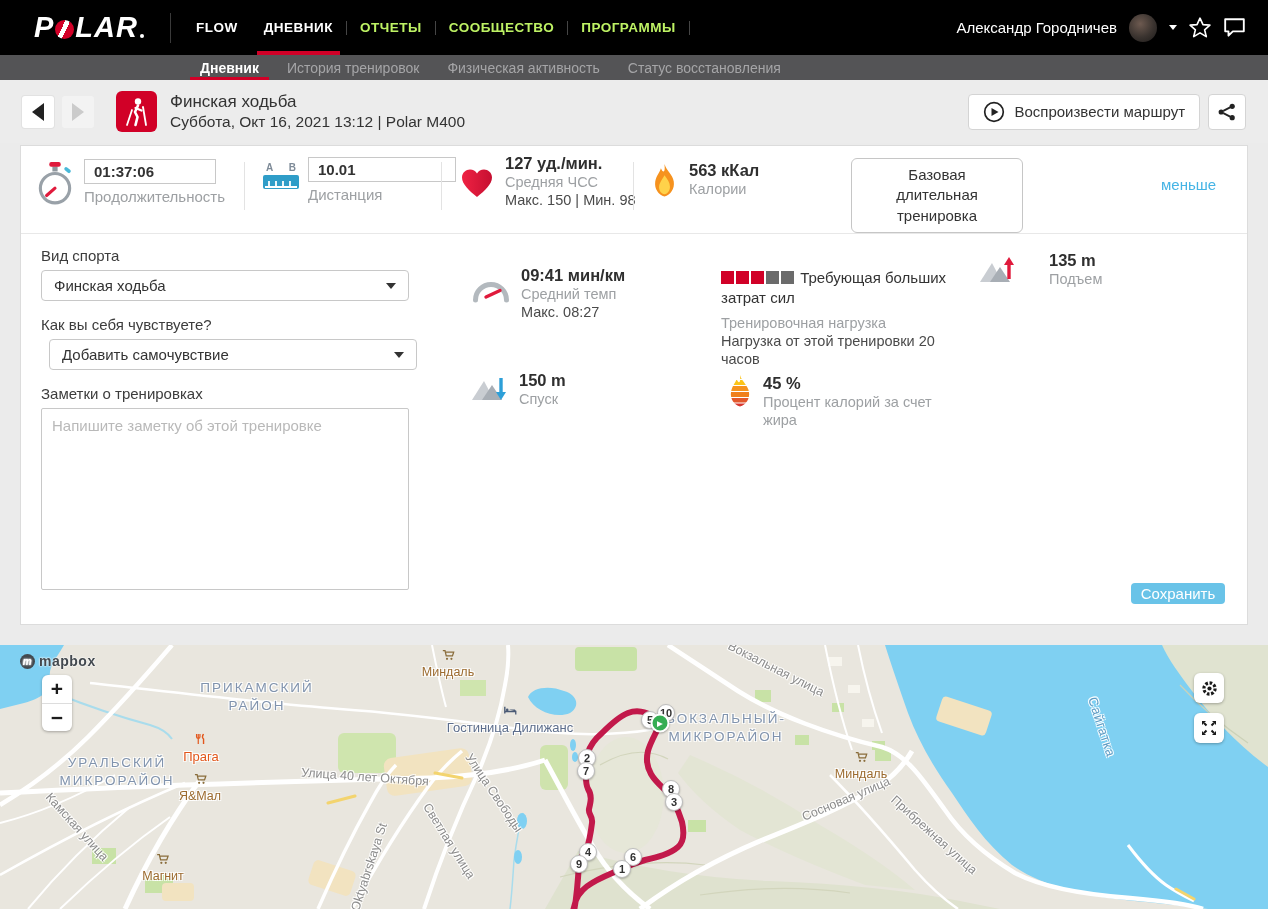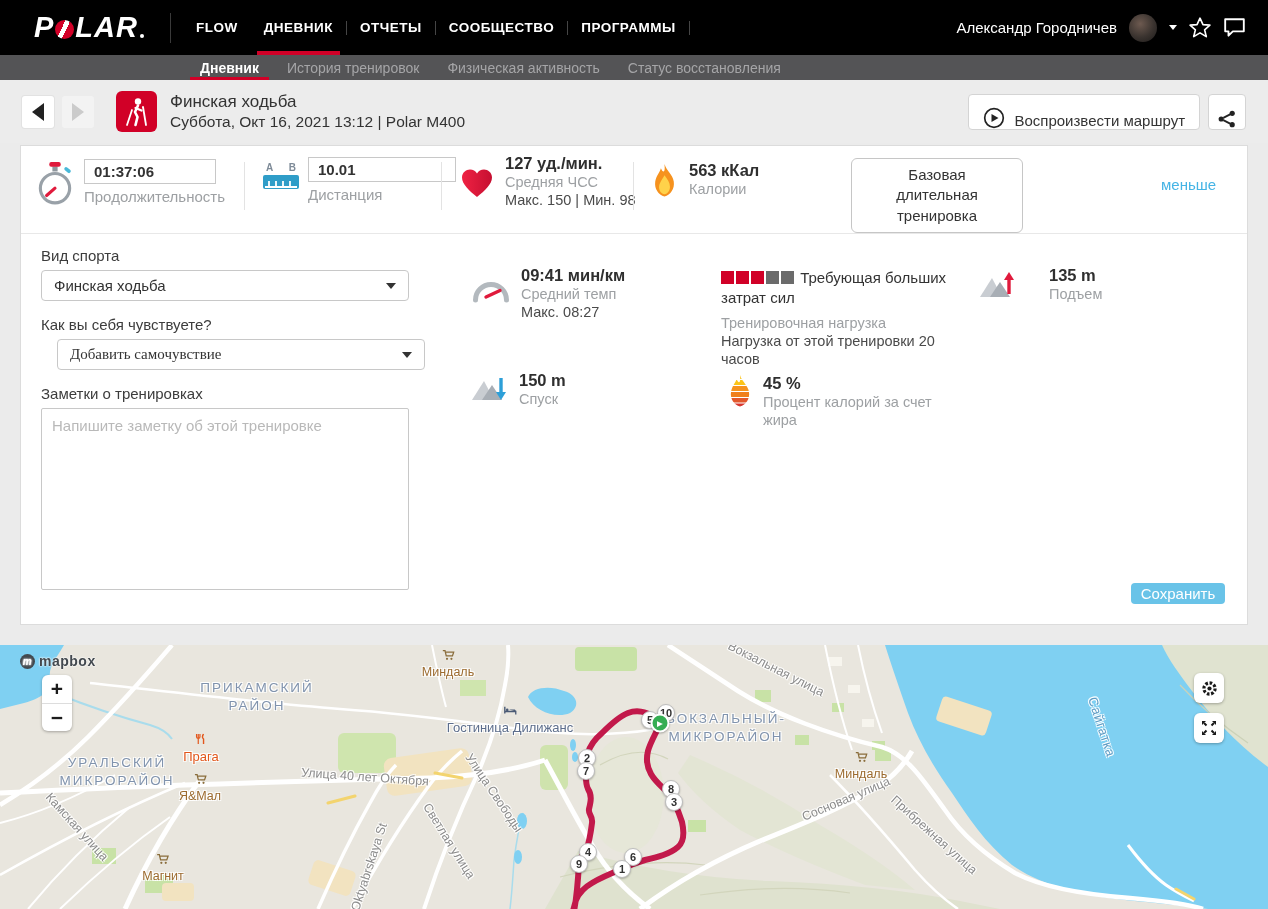--- a/index.html
+++ b/index.html
@@ -6,21 +6,21 @@
   html,body { width:1268px; height:909px; overflow:hidden; }
   body { font-family:"Liberation Sans", sans-serif; background:#ebebeb; position:relative; }
 
   
   .topnav { position:absolute; left:0; top:0; width:1268px; height:55px; background:#000; display:flex; align-items:center; padding:0 22px 0 34px; }
   .logo { display:flex; align-items:baseline; font-style:italic; font-weight:bold; color:#fff; font-size:29px; letter-spacing:1px; margin-right:14px; }
   .logo-o { width:19px; height:19px; border-radius:50%; background:#d10027; position:relative; top:2px; margin:0 1px; display:inline-block;
             background-image:linear-gradient(115deg, transparent 38%, #fff 38%, #fff 56%, transparent 56%); }
   .logo-dot { width:4px; height:4px; background:#fff; border-radius:50%; margin-left:2px; position:relative; top:1px; }
   .topnav-sep-tall { width:1px; height:30px; background:#3a3a3a; margin:0 12px; }
-  .topnav-item { height:55px; display:flex; align-items:center; padding:0 13px; font-size:13.5px; font-weight:bold; color:#ffffff; letter-spacing:.5px; position:relative; cursor:pointer; }
+  .topnav-item { height:55px; display:flex; align-items:center; padding:0 13px; font-size:13.5px; font-weight:bold; color:#bef264; letter-spacing:.5px; position:relative; cursor:pointer; }
   .topnav-item.white { color:#fff; }
   .topnav-item.active { color:#fff; }
   .topnav-item.active::after { content:""; position:absolute; left:6px; right:6px; bottom:0; height:4px; background:#d10027; }
   .topnav-sep { width:1px; height:14px; background:#454545; }
   .topnav-right { margin-left:auto; display:flex; align-items:center; gap:12px; }
   .user-name { color:#fff; font-size:15px; }
   .avatar { width:28px; height:28px; border-radius:50%; background:radial-gradient(circle at 40% 35%, #6d5a50 0%, #3a332f 55%, #1c1a19 100%); }
   .caret-down { width:0; height:0; border-left:4.5px solid transparent; border-right:4.5px solid transparent; border-top:5.5px solid #fff; }
   .icon-btn { display:flex; align-items:center; justify-content:center; cursor:pointer; }
 
@@ -35,21 +35,21 @@
   .nav-arrow { width:32px; height:32px; display:flex; align-items:center; justify-content:center; border-radius:3px; cursor:pointer; }
   .nav-arrow.back { background:#fff; box-shadow:0 0 0 1px #e2e2e2; }
   .nav-arrow.fwd { background:#f3f3f3; margin-left:8px; }
   .tri-left { width:0; height:0; border-top:9px solid transparent; border-bottom:9px solid transparent; border-right:12px solid #222; }
   .tri-right { width:0; height:0; border-top:9px solid transparent; border-bottom:9px solid transparent; border-left:12px solid #cbcbcb; }
   .sport-badge { width:41px; height:41px; background:#d10027; border-radius:6px; margin-left:22px; display:flex; align-items:center; justify-content:center; }
   .head-titles { margin-left:13px; }
   .head-title { font-size:17px; color:#333; line-height:1.25; }
   .head-sub { font-size:15.5px; color:#333; line-height:1.3; }
   .head-right { margin-left:auto; display:flex; gap:8px; }
-  .btn-white { background:#fff; border:1px solid #d4d4d4; border-radius:4px; height:36px; display:flex; align-items:flex-end; gap:9px; padding:0 14px; font-size:15px; color:#333; cursor:pointer; }
+  .btn-white { background:#fff; border:1px solid #d4d4d4; border-radius:4px; height:36px; display:flex; align-items:center; gap:9px; padding:0 14px; font-size:15px; color:#333; cursor:pointer; }
   .btn-square { width:38px; justify-content:center; padding:0; }
 
   
   .card { position:absolute; left:20px; top:145px; width:1228px; height:480px; background:#fff; border:1px solid #dcdcdc; }
   .statsrow { position:absolute; left:0; top:0; width:100%; height:88px; border-bottom:1px solid #e8e8e8; }
   .vdiv { position:absolute; top:16px; height:48px; width:1px; background:#e3e3e3; }
   .sgroup { position:absolute; display:flex;justify-content:center; }
   .sval-input { width:132px; height:25px; border:1px solid #c8c8c8; font-family:"Liberation Sans",sans-serif; font-weight:bold; font-size:15px; color:#333; padding:0 9px; }
   .slabel { font-size:15px; color:#9da0a3; margin-top:4px; }
   .sbold { font-size:16.5px; font-weight:bold; color:#2f2f2f; line-height:1.15; }
@@ -247,21 +247,21 @@
     <div class="benefit-btn">Базовая длительная тренировка</div>
     <div class="less-link">меньше</div>
   </div>
 
   <label class="flabel" style="left:20px; top:101px;">Вид спорта</label>
   <div class="fselect" style="left:20px; top:124px;">
     <span>Финская ходьба</span>
       <span class="caret"></span>
   </div>
   <label class="flabel" style="left:20px; top:170px;">Как вы себя чувствуете?</label>
-  <div class="fselect" style="left:36px; top:193px;font-family:Liberation Serif, serif;">
+  <div class="fselect" style="left:28px; top:193px;">
     <span>Добавить самочувствие</span>
       <span class="caret"></span>
   </div>
   <label class="flabel" style="left:20px; top:239px;">Заметки о тренировках</label>
   <textarea class="notes-area" placeholder="Напишите заметку об этой тренировке" style=""></textarea>
   <button class="save-btn">Сохранить</button>
 
   <div class="metric" style="left:450px; top:120px;">
     <svg width="40" height="27" viewBox="0 0 40 27" style="margin-top:10px;">
       <path d="M4.5 24 A15.5 15.5 0 0 1 35.5 24" fill="none" stroke="#b3b9be" stroke-width="5" stroke-linecap="round"></path>
@@ -276,21 +276,21 @@
 
   <div class="loadblock" style="left:700px; top:122px;">
     <div class="loadtext">
       <span id="load-squares"><span class="loadsq" style="background: rgb(209, 0, 39);"></span><span class="loadsq" style="background: rgb(209, 0, 39);"></span><span class="loadsq" style="background: rgb(209, 0, 39);"></span><span class="loadsq" style="background: rgb(107, 107, 107);"></span><span class="loadsq" style="background: rgb(107, 107, 107);"></span></span>
       <span>Требующая больших затрат сил</span>
     </div>
     <div class="sgray" style="margin-top:5px;">Тренировочная нагрузка</div>
     <div class="sdark">Нагрузка от этой тренировки 20 часов</div>
   </div>
 
-  <div class="metric" style="left:958px; top:120px;gap:32px;">
+  <div class="metric" style="left:958px; top:105px;gap:32px;">
     <svg width="38" height="29" viewBox="0 0 38 29" style="margin-top:4px;">
       <path d="M1 27 L13 8 L23 27 Z" fill="#c9cdd2"></path>
       <path d="M11 27 L21 12 L31 27 Z" fill="#a8aeb5"></path>
       <path d="M30 24 V8" stroke="#e01a3c" stroke-width="3.4"></path>
       <path d="M30 2 L25 10 L35 10 Z" fill="#e01a3c"></path>
     </svg>
     <div class="mcol">
       <span class="sbold">135 m</span>
       <span class="sgray">Подъем</span>
     </div>

